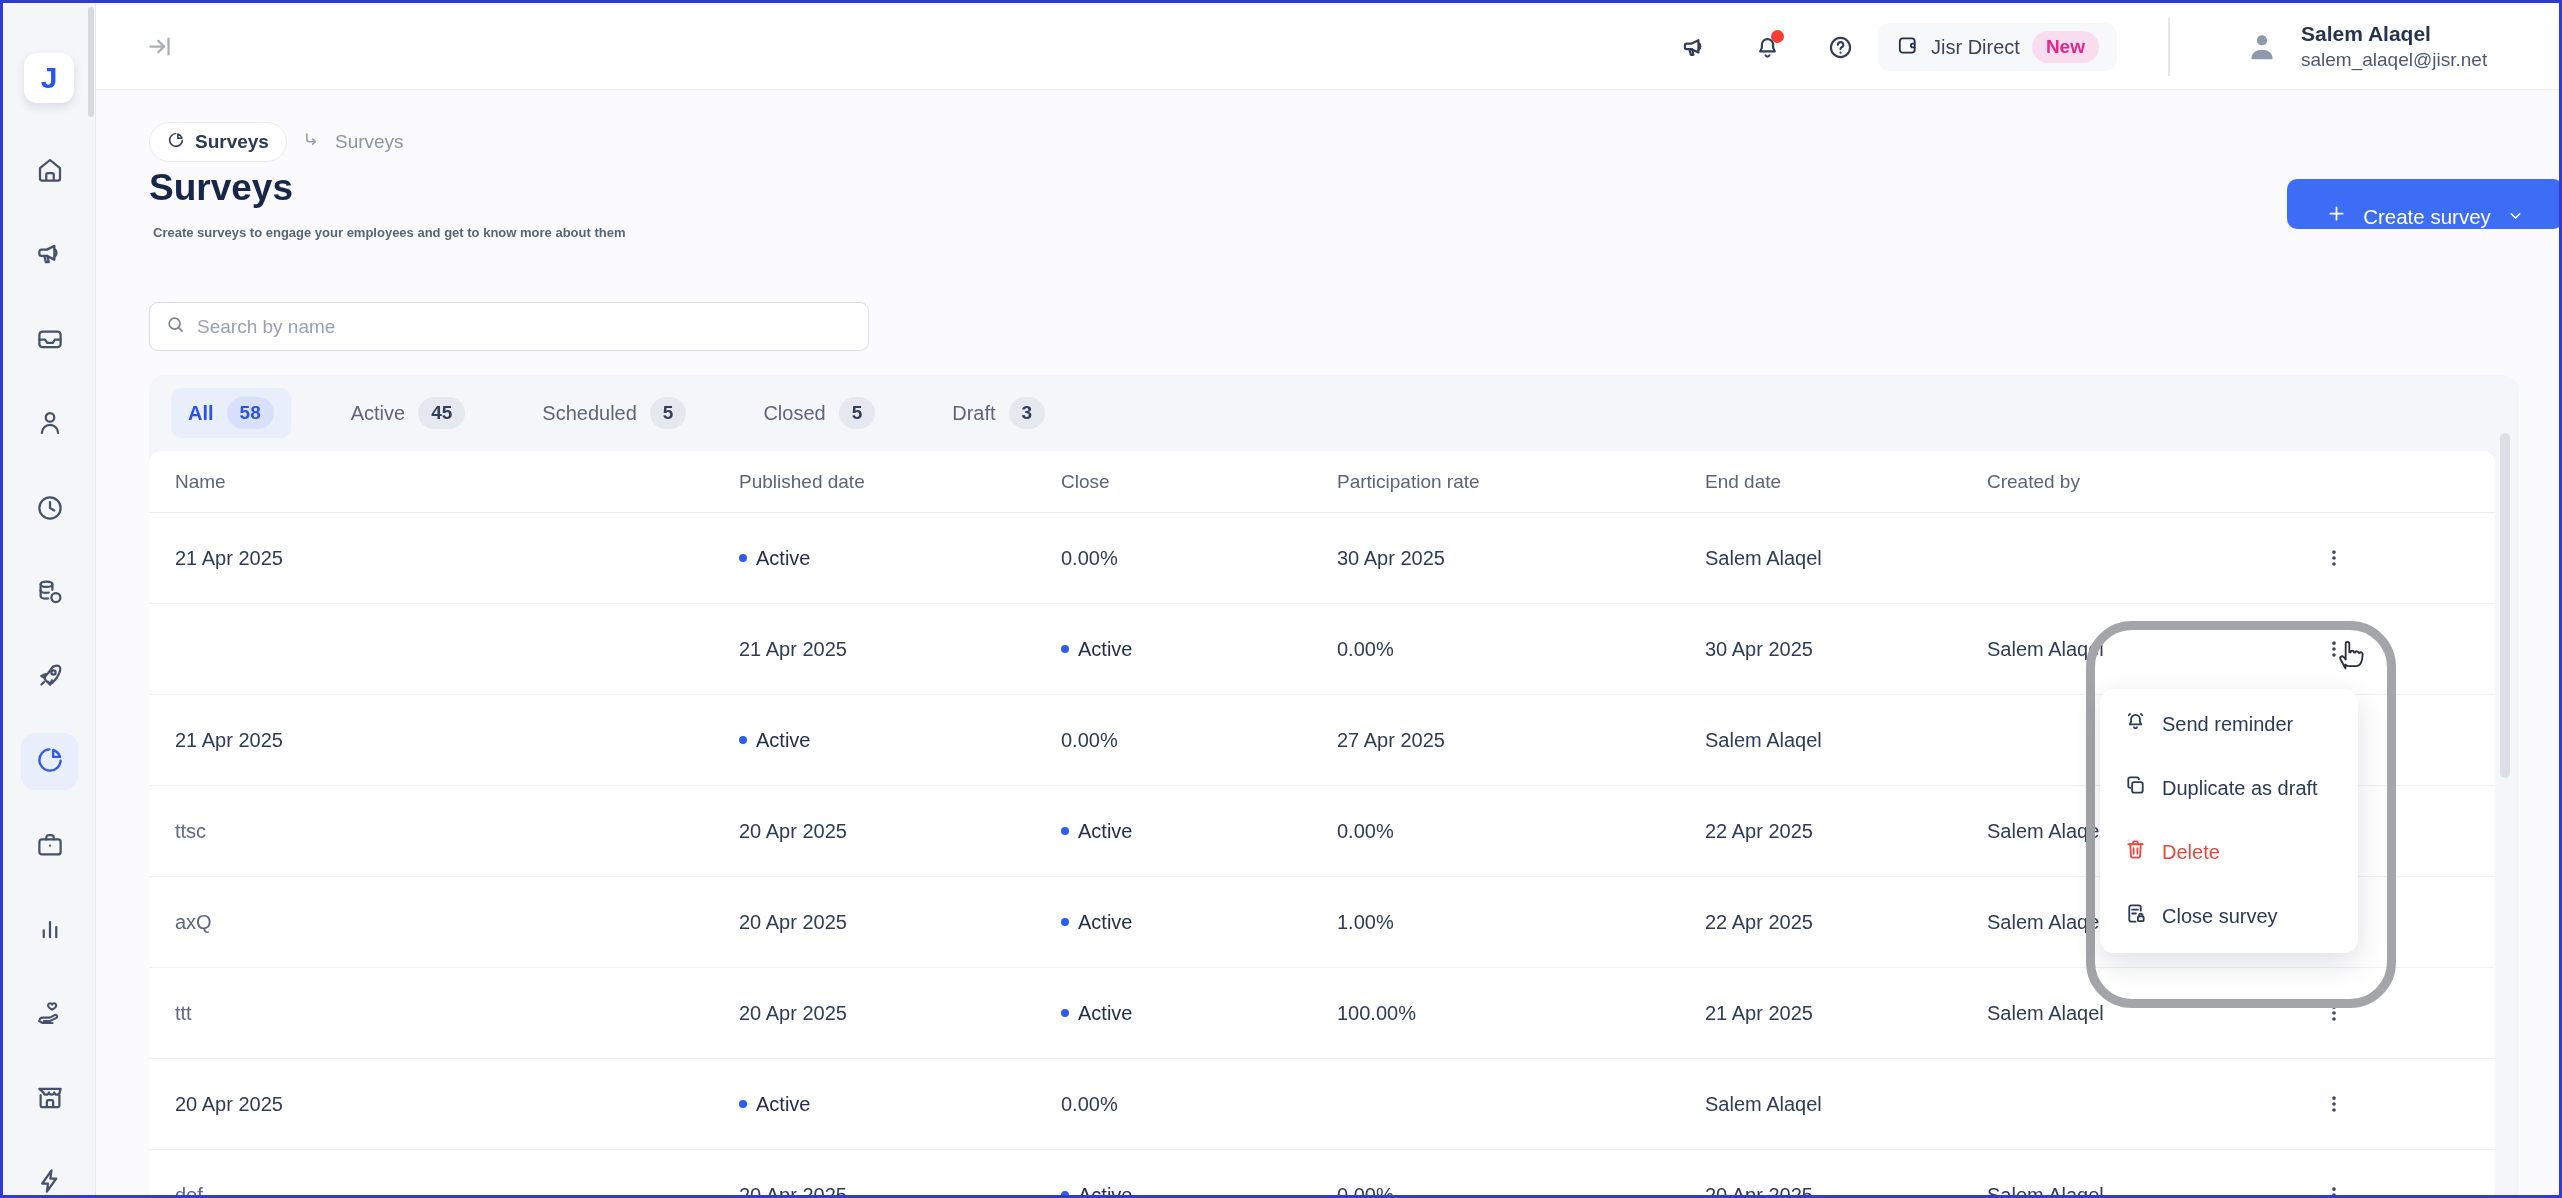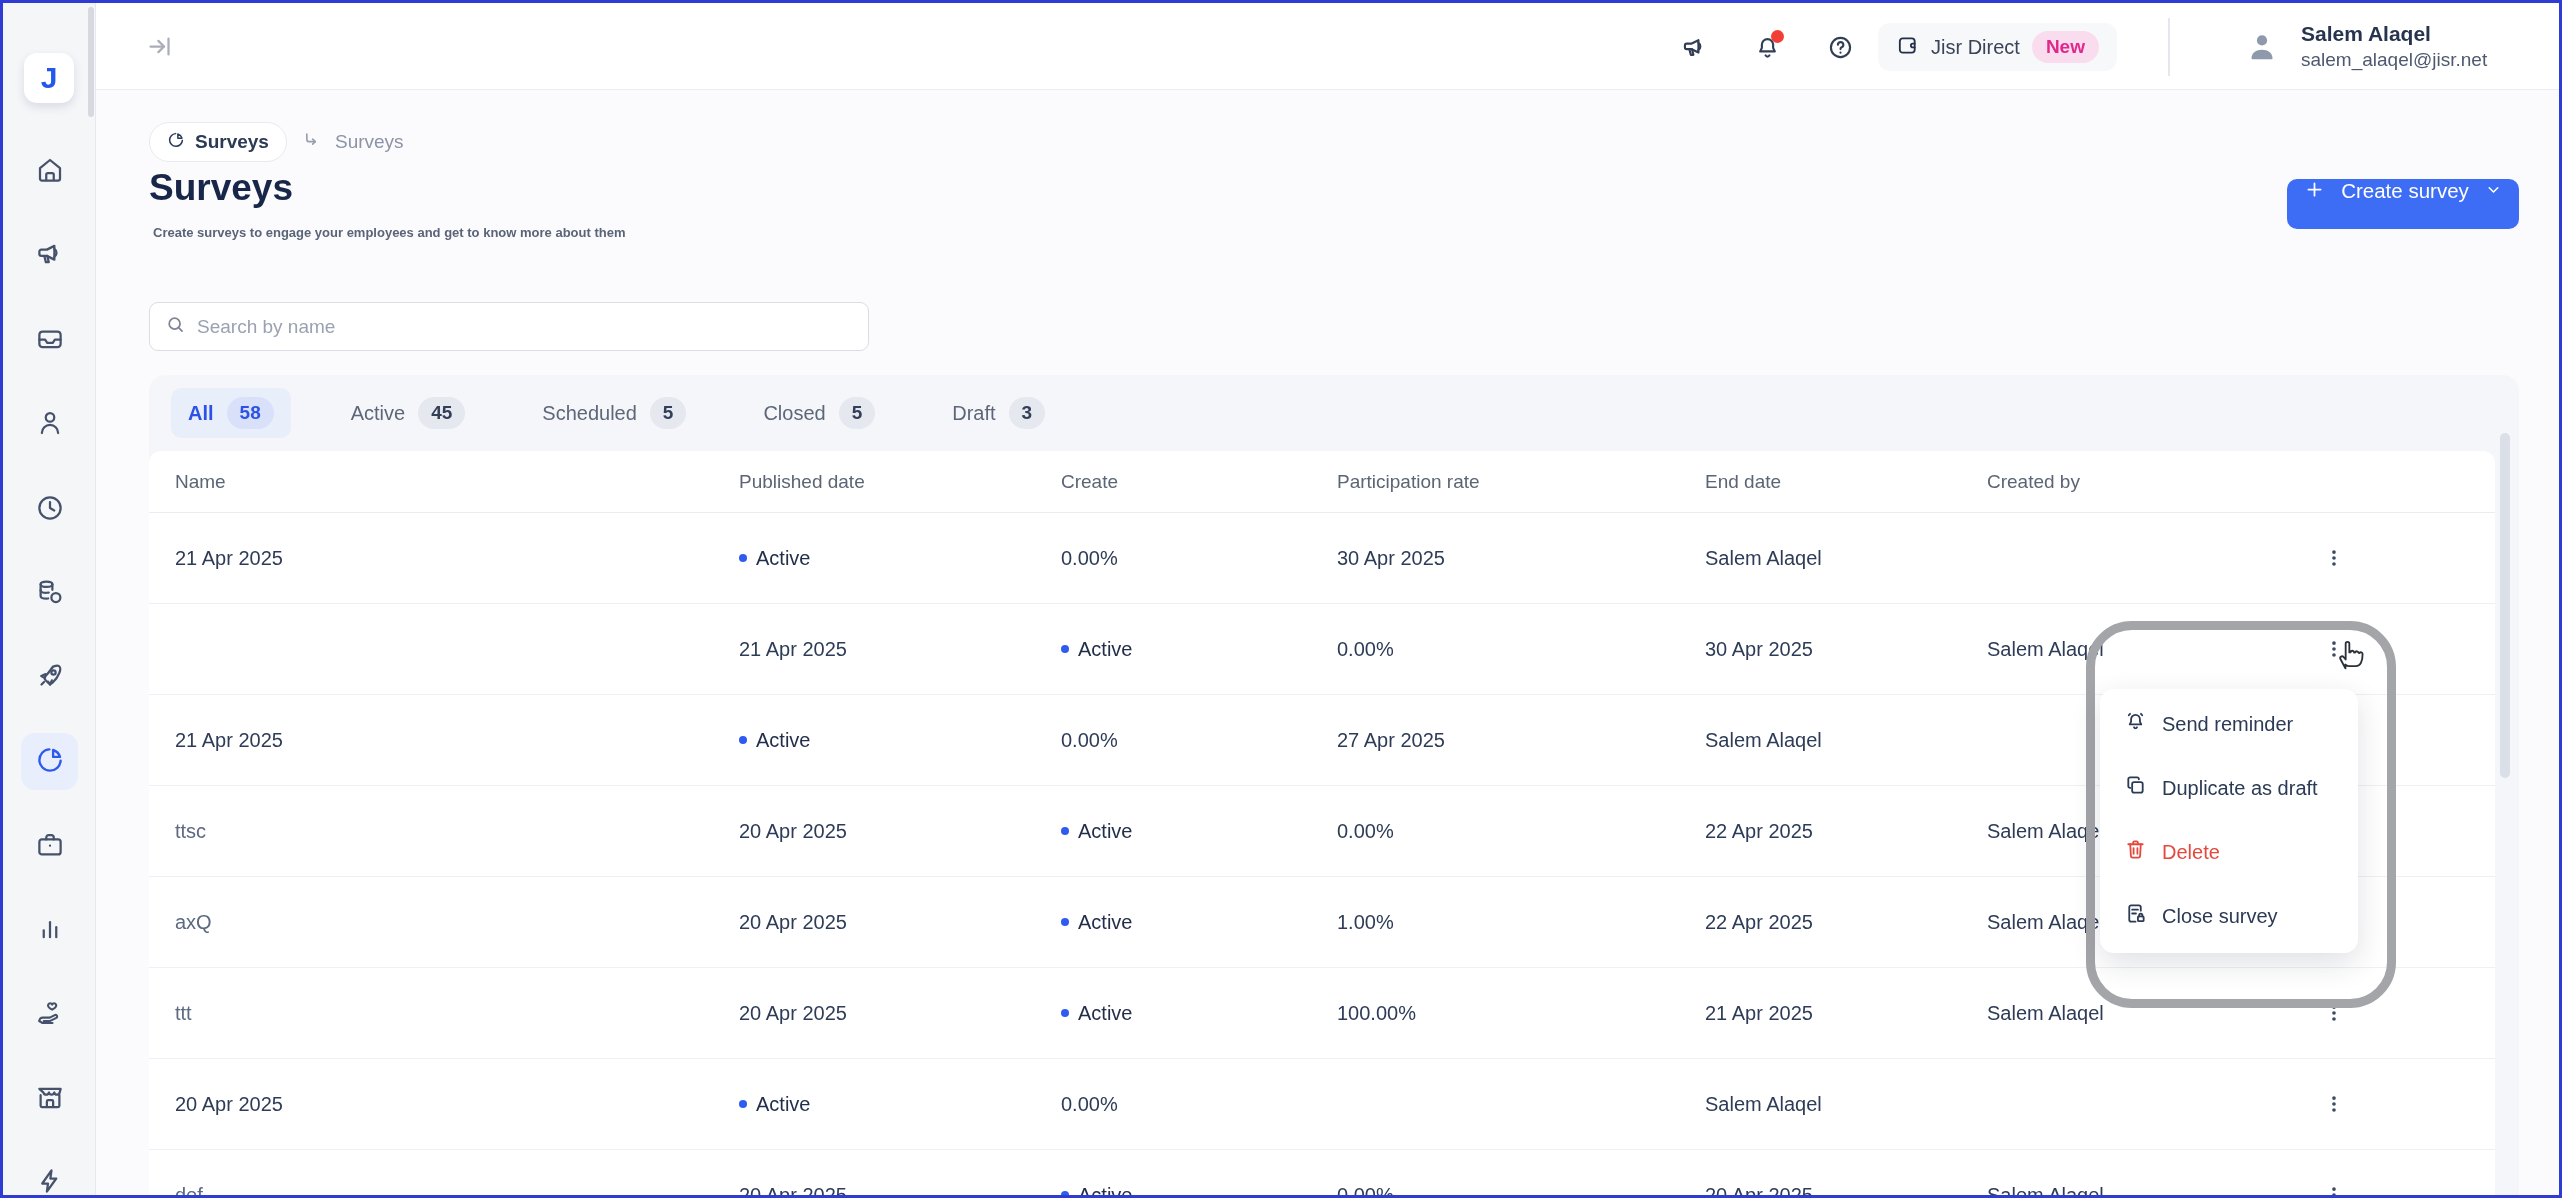--- a/index.html
+++ b/index.html
@@ -64,23 +64,23 @@
     border:1px solid #e7eaef; border-radius:20px; background:#fff; cursor:pointer;
   }
   .crumb-pill svg { width:18px; height:18px; color:#2b3a55; }
   .crumb-root { font-size:19px; font-weight:600; color:#2b3a55; }
   .crumb-branch { color:#98a0af; }
   .crumb-branch svg { width:20px; height:20px; }
   .crumb-current { font-size:19px; color:#8b94a5; }
   .page-title { position:absolute; left:146px; top:164px; font-size:37px; font-weight:700; color:#18264a; }
   .page-subtitle { position:absolute; left:150px; top:222px; font-size:13px; color:#5a6477;font-weight:bold; }
   .create-btn {
-    position:absolute; left:2284px; top:176px; width:232px; height:50px;
+    position:absolute; left:2284px; top:176px; width:276px; height:50px;
     background:#3d6df5; border:none; border-radius:10px; color:#fff; cursor:pointer;
-    display:flex; align-items:flex-start; justify-content:center; gap:16px; font-size:20.5px;
+    display:flex; align-items:flex-end; justify-content:center; gap:16px; font-size:20.5px;
     font-family:"Liberation Sans", sans-serif;
   }
   .create-btn svg { width:21px; height:21px; }
   
   .search-box {
     position:absolute; left:146px; top:299px; width:720px; height:49px;
     background:#fff; border:1.5px solid #d9dde4; border-radius:9px;
     display:flex; align-items:center; padding:0 15px; gap:11px;
   }
   .search-box svg { width:21px; height:21px; color:#7d8694; flex:none; }
@@ -356,21 +356,21 @@
       <div class="tab">
         <span class="t-label">Draft</span>
         <span class="t-count">3</span>
       </div>
     </div>
 
     <div class="tablewrap">
       <div class="thead">
         <div>Name</div>
         <div>Published date</div>
-        <div>Create</div>
+        <div>Close</div>
         <div>Participation rate</div>
         <div>End date</div>
         <div>Created by</div>
         <div></div>
       </div>
 
       <div class="trow">
         <div class="cell">21 Apr 2025</div>
         <div class="status">
             <span class="dot"></span>

